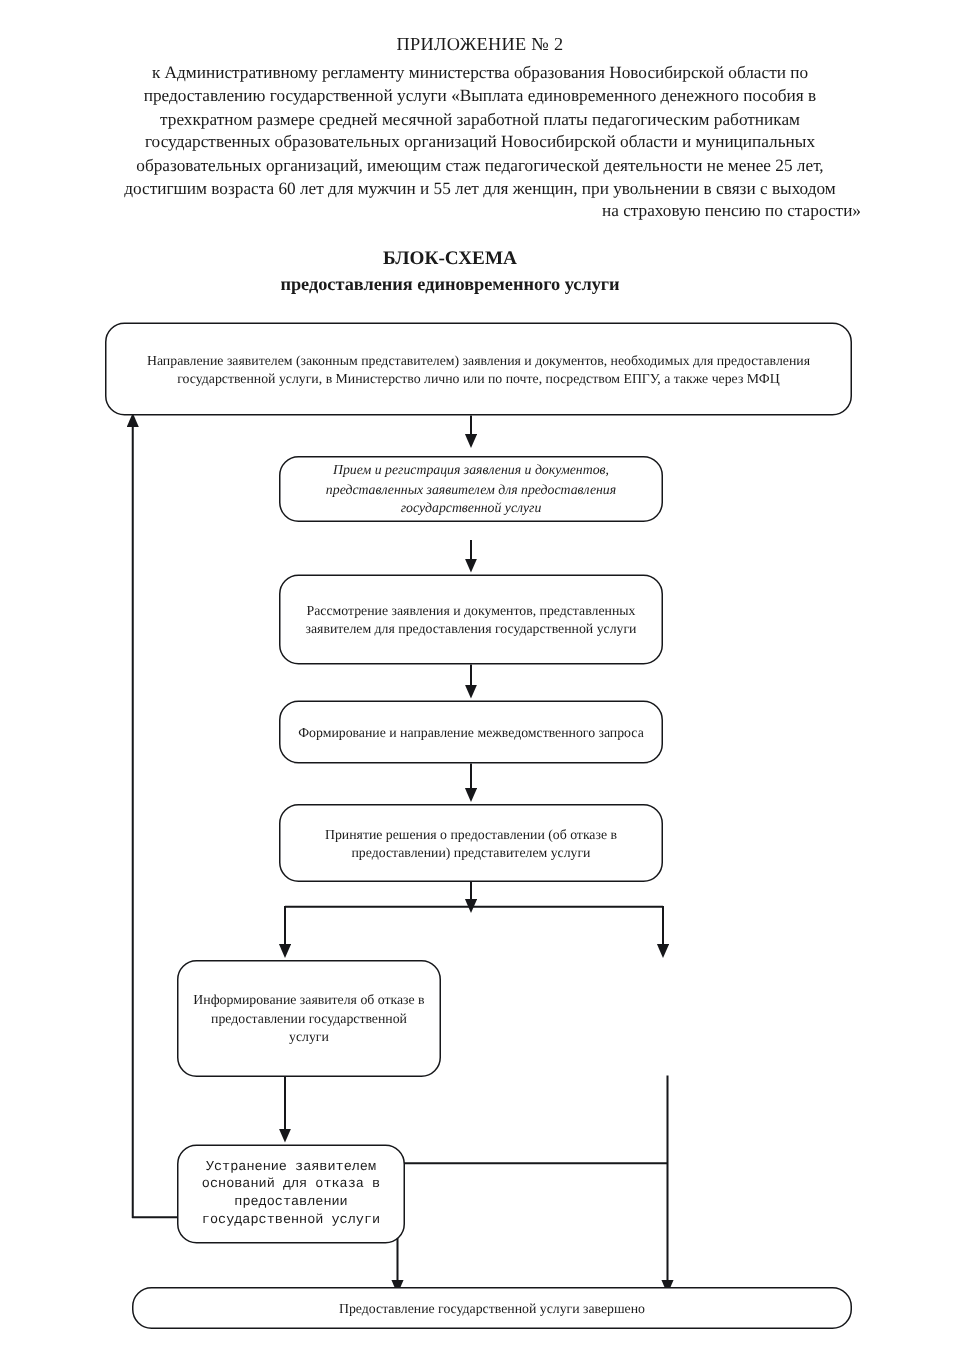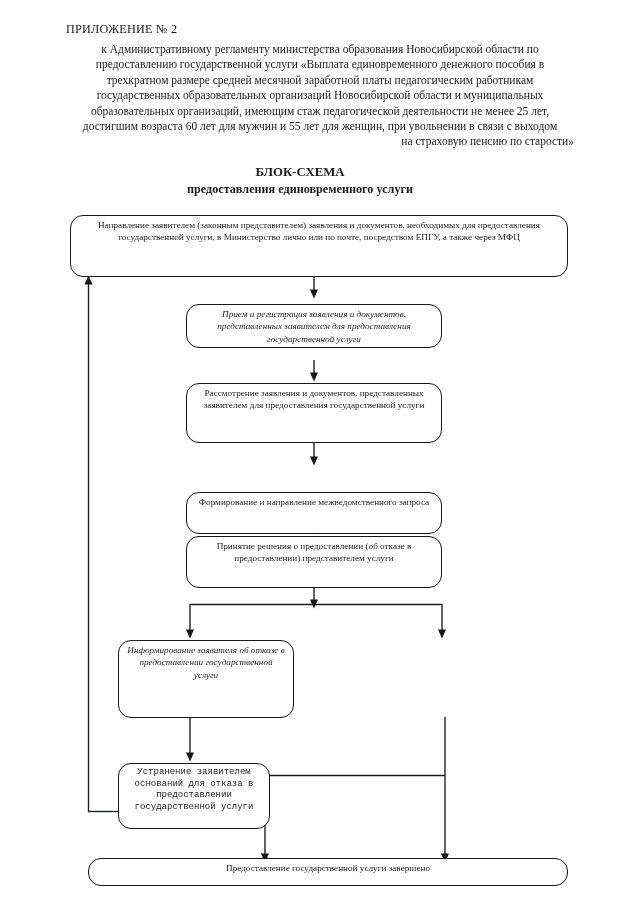--- a/index.html
+++ b/index.html
@@ -17,21 +17,21 @@
   }
 
   
   #header-block {
     position: absolute;
     left: 66px;
     top: 22px;
     width: 508px;
   }
   #appendix-line {
-    text-align: left;
+    text-align: center;
     font-size: 12.2px;
     letter-spacing: .2px;
     margin-bottom: 5px;
   }
   #appendix-body {
     text-align: center;
     font-size: 11.5px;
     line-height: 15.4px;
   }
   #appendix-body .last-line {
@@ -68,20 +68,21 @@
     height: 905px;
     pointer-events: none;
   }
   .node {
     position: absolute;
     box-sizing: border-box;
     border: 1.1px solid #16171a;
     border-radius: 13px;
     background: #ffffff;
     display: flex;
+    align-items: center;
     justify-content: center;
     text-align: center;
     font-size: 9.2px;
     line-height: 12.4px;
     padding: 3px 8px;
     color: #1a1a1a;
   }
   .node span { display: block; width: 100%; }
 </style>
 </head>
@@ -140,29 +141,29 @@
   </div>
 
   <div class="node" style="left:186px; top:304px; width:256px; height:44px;font-style:italic;">
     <span>Прием и регистрация заявления и документов, представленных заявителем для предоставления государственной услуги</span>
   </div>
 
   <div class="node" style="left:186px; top:383px; width:256px; height:60px;">
     <span>Рассмотрение заявления и документов, представленных заявителем для предоставления государственной услуги</span>
   </div>
 
-  <div class="node" style="left:186px; top:492px; width:256px; height:42px;">
+  <div class="node" style="left:186px; top:467px; width:256px; height:42px;">
     <span>Формирование и направление межведомственного запроса</span>
   </div>
 
   <div class="node" style="left:186px; top:536px; width:256px; height:52px;">
     <span>Принятие решения о предоставлении (об отказе в предоставлении) представителем услуги</span>
   </div>
 
-  <div class="node" style="left:118px; top:640px; width:176px; height:78px;font-style:italic;">
+  <div class="node" style="left:118px; top:640px; width:176px; height:78px;">
     <span>Информирование заявителя об отказе в предоставлении государственной услуги</span>
   </div>
 
 
   <div class="node" style="left:118px; top:763px; width:152px; height:66px; font-size:9px; line-height:11.6px;font-family:Liberation Mono, monospace;">
     <span>Устранение заявителем оснований для отказа в предоставлении государственной услуги</span>
   </div>
 
   <div class="node" style="left:88px; top:858px; width:480px; height:28px;">
     <span>Предоставление государственной услуги завершено</span>

